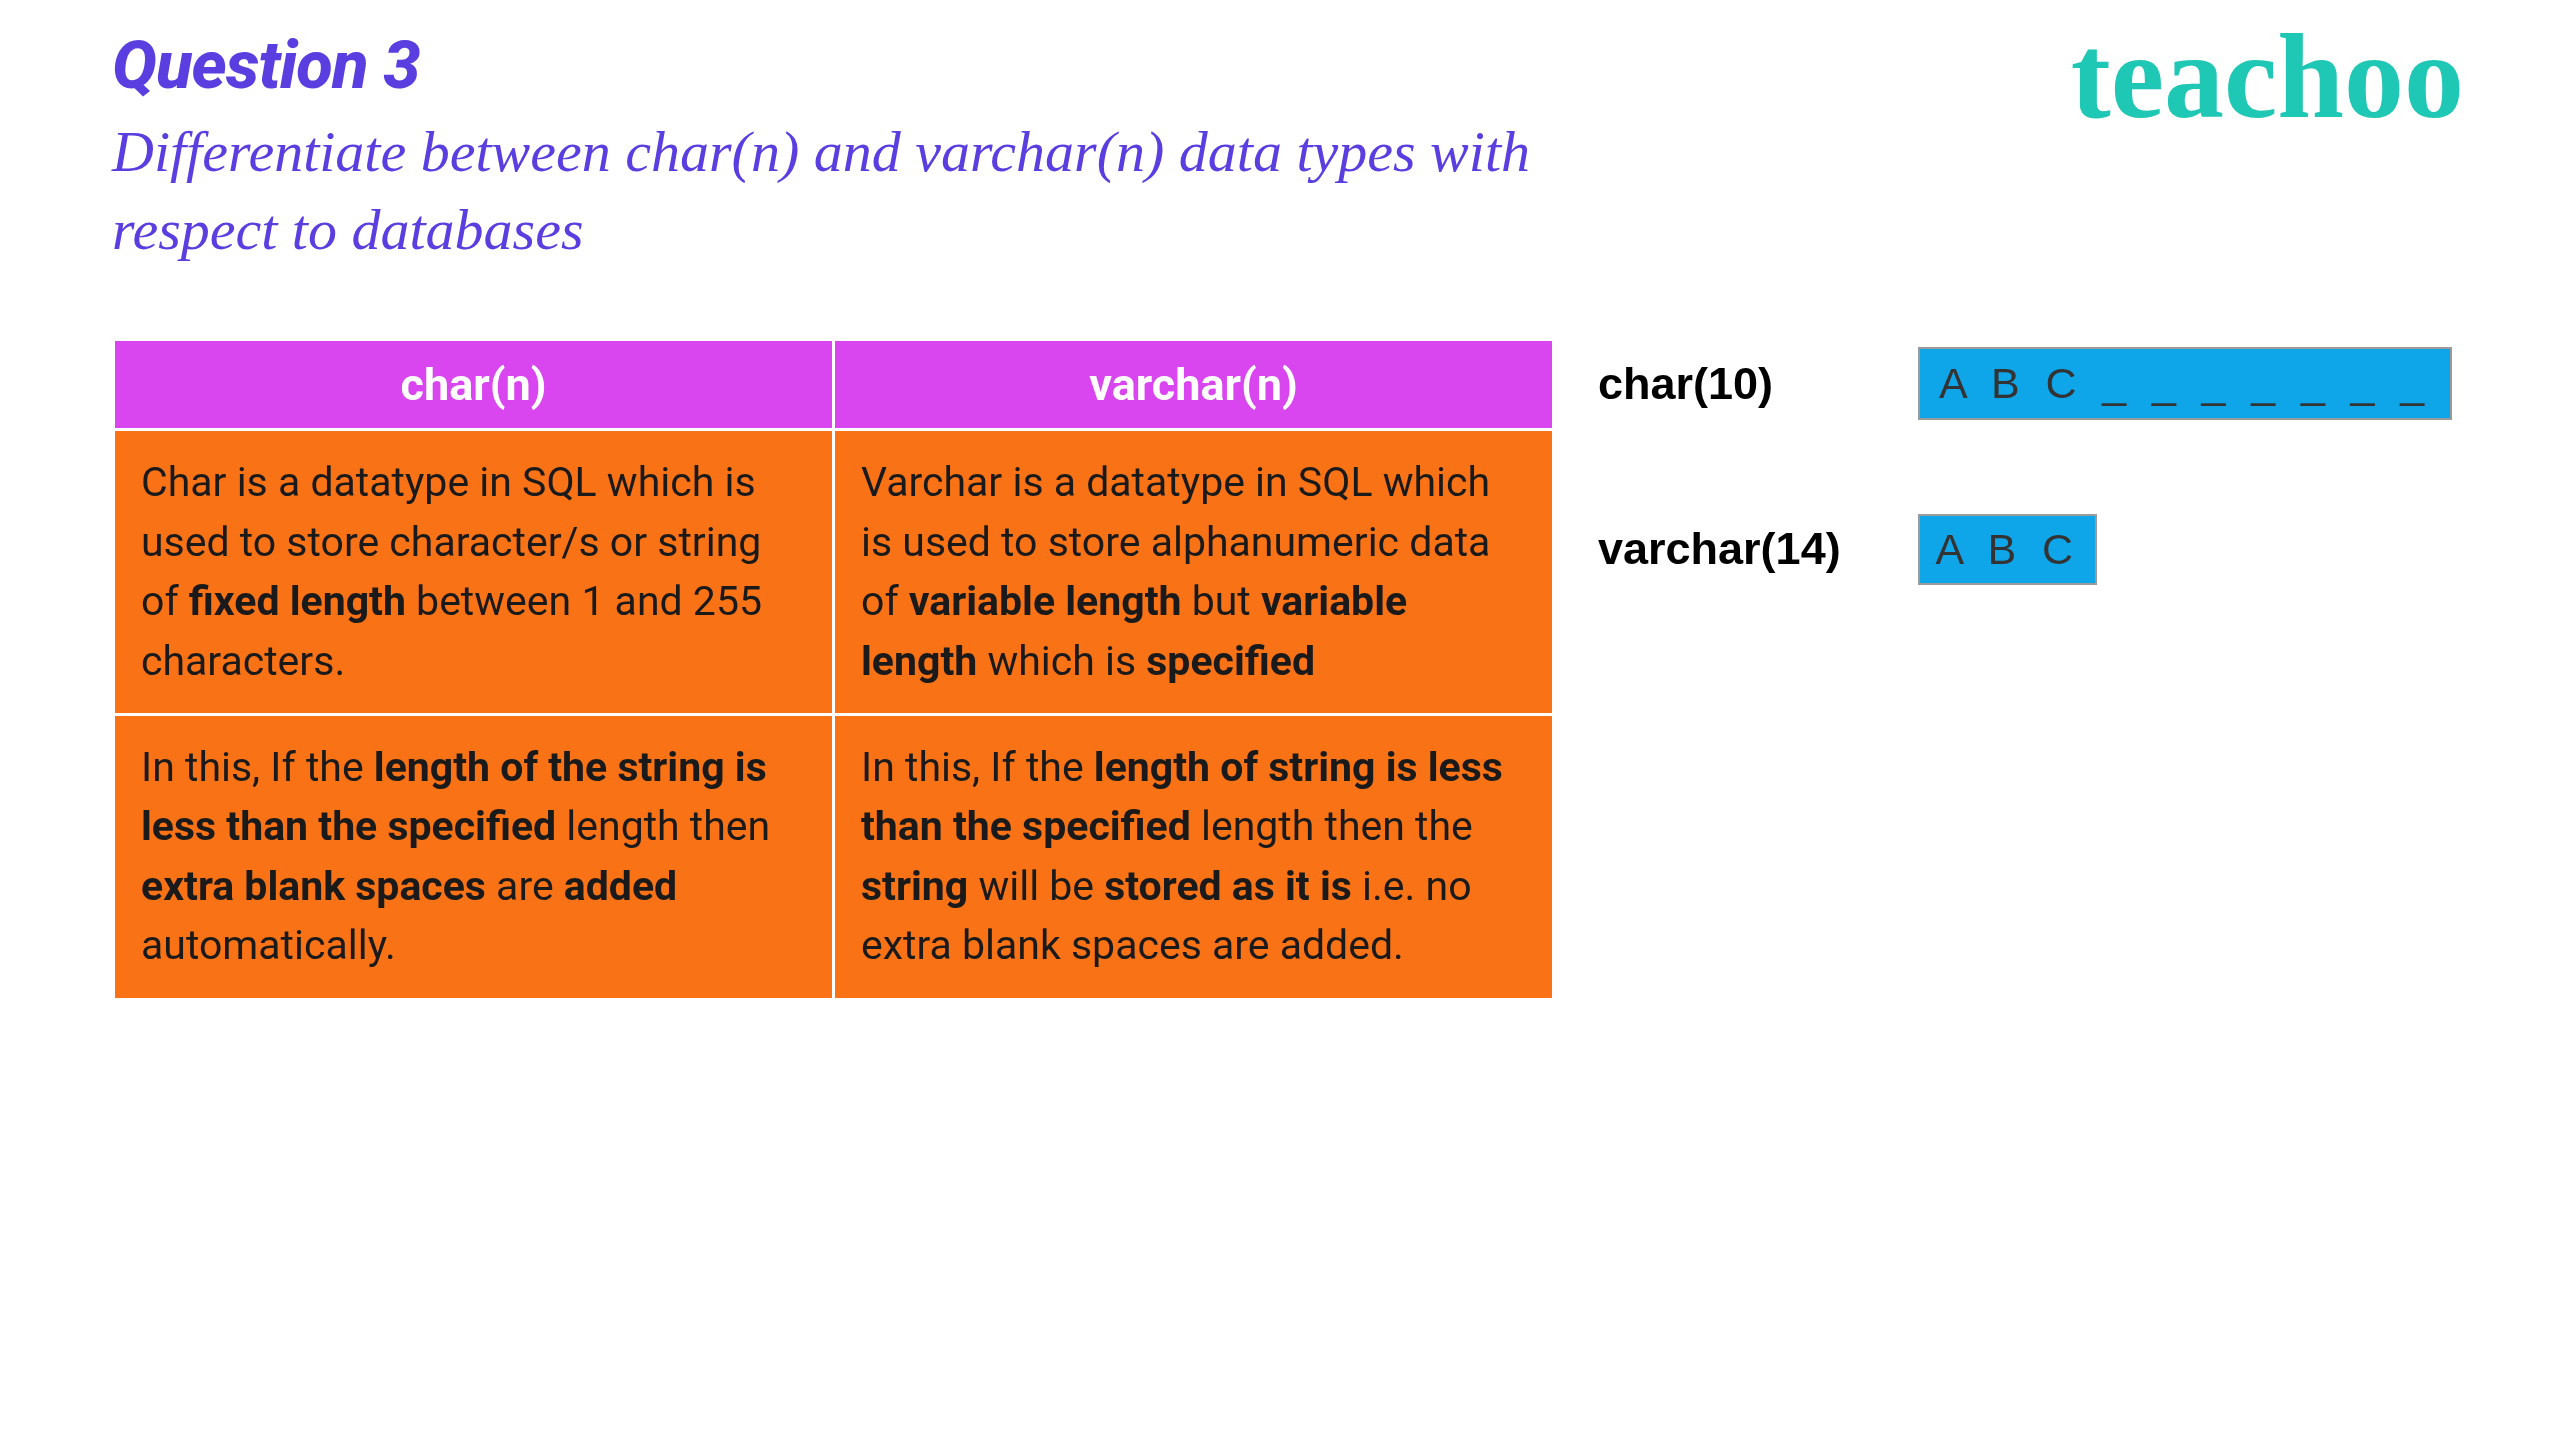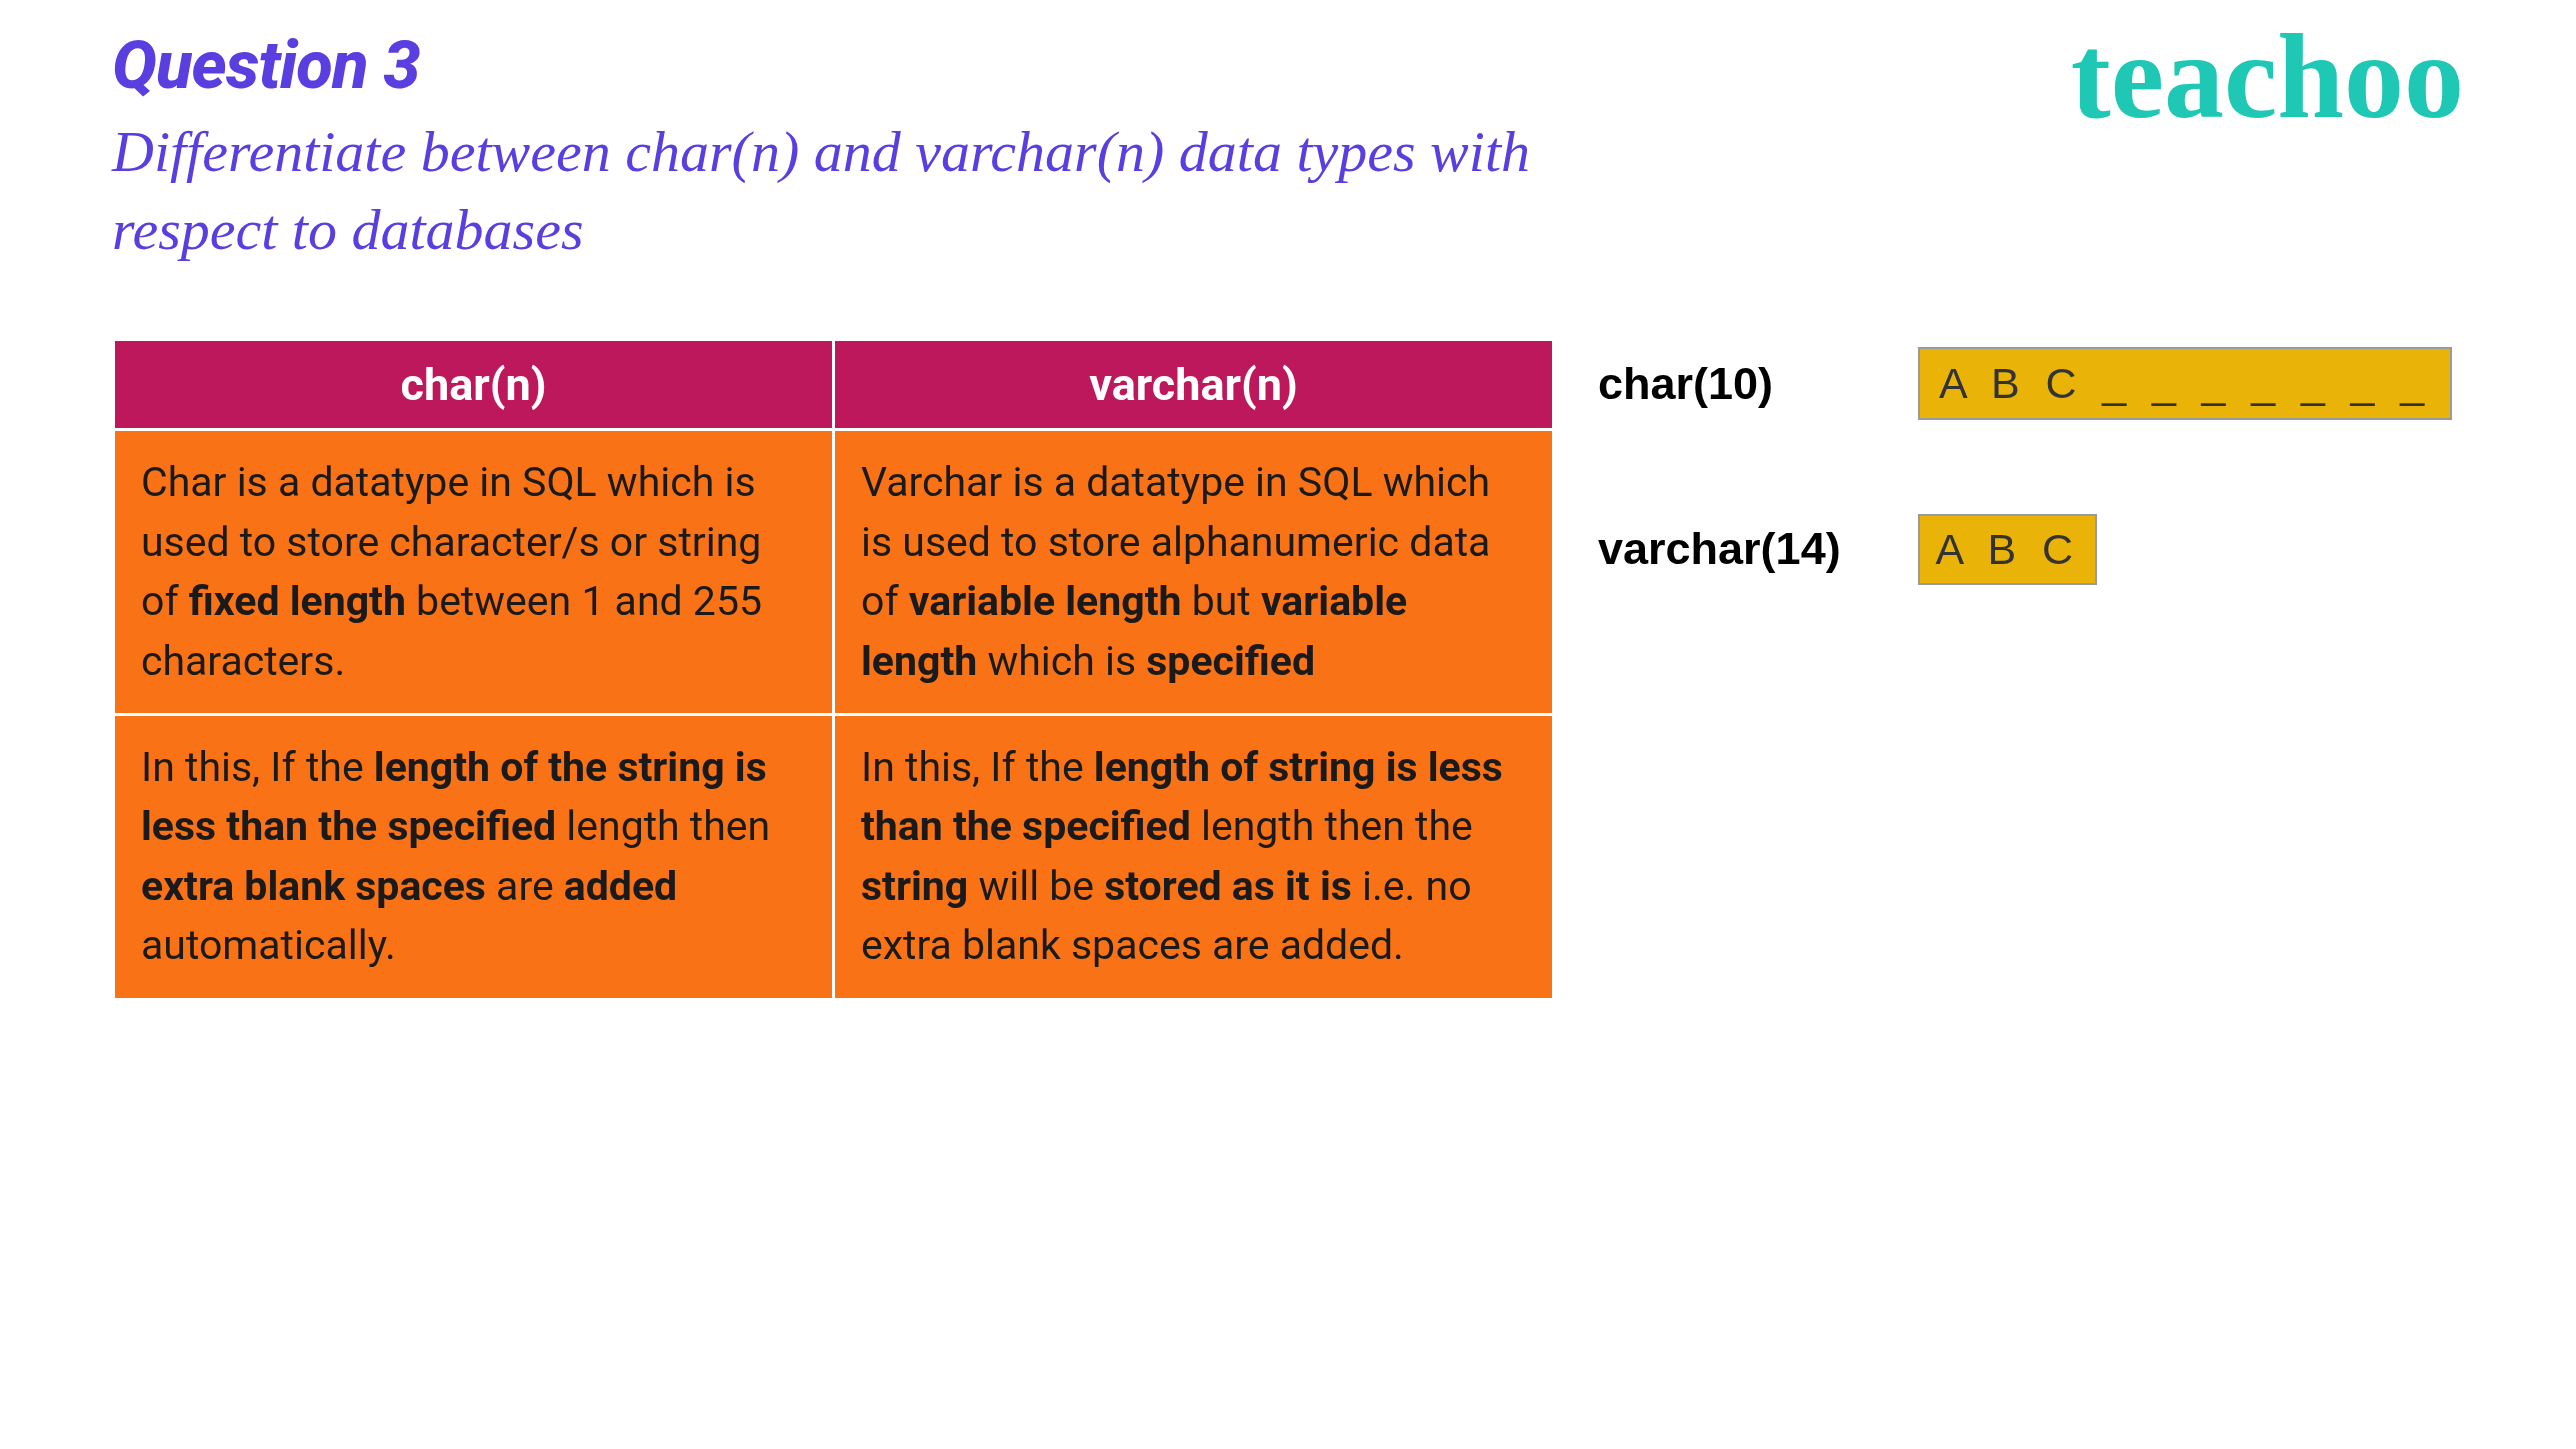--- a/index.html
+++ b/index.html
@@ -43,21 +43,21 @@
     align-items: flex-start;
     margin-top: 69px;
     gap: 43px;
   }
   .cmp-table {
     border-collapse: collapse;
     width: 1443px;
     table-layout: fixed;
   }
   .cmp-table th {
-    background: #be185d;
+    background: #d946ef;
     color: #fff;
     font-size: 45px;
     font-weight: 700;
     padding: 17px 8.6px;
     text-align: center;
     border: 3.4px solid #fff;
   }
   .cmp-table td {
     background: #f97316;
     color: #1a1a1a;
@@ -80,21 +80,21 @@
   }
   .ex-label {
     font-family: Arial, sans-serif;
     font-size: 45px;
     font-weight: 700;
     color: #000;
     min-width: 258px;
   }
   .ex-box {
     border: 2.6px solid #9a9a9a;
-    background: #eab308;
+    background: #0ea5e9;
     font-family: Arial, sans-serif;
     font-size: 43px;
     color: #333;
     letter-spacing: 6.9px;
     padding: 10.3px 19px;
     white-space: nowrap;
   }
   .ex-box.var {
     padding: 8.6px 15.5px;
   }

